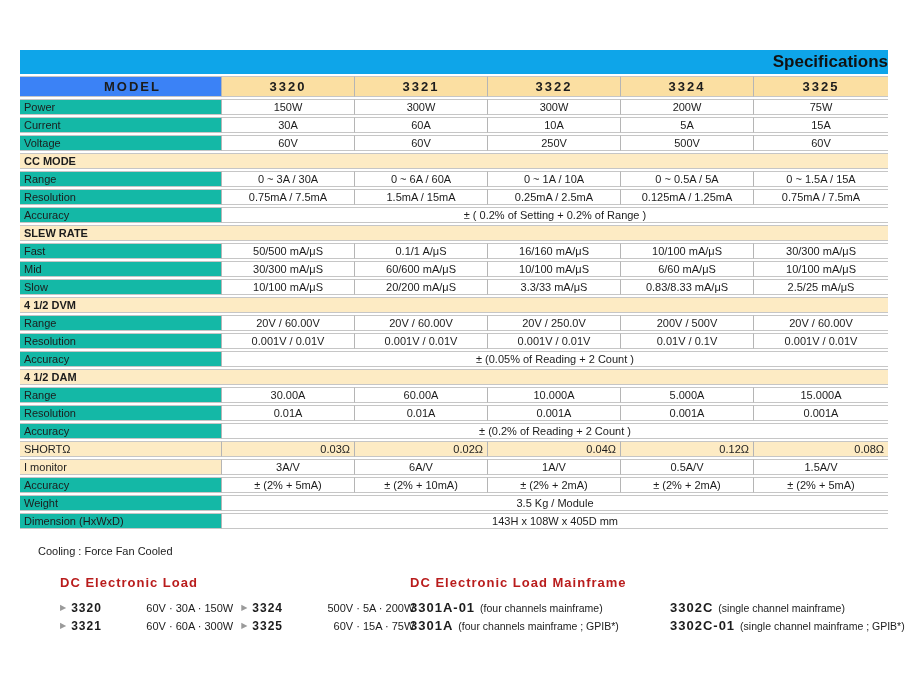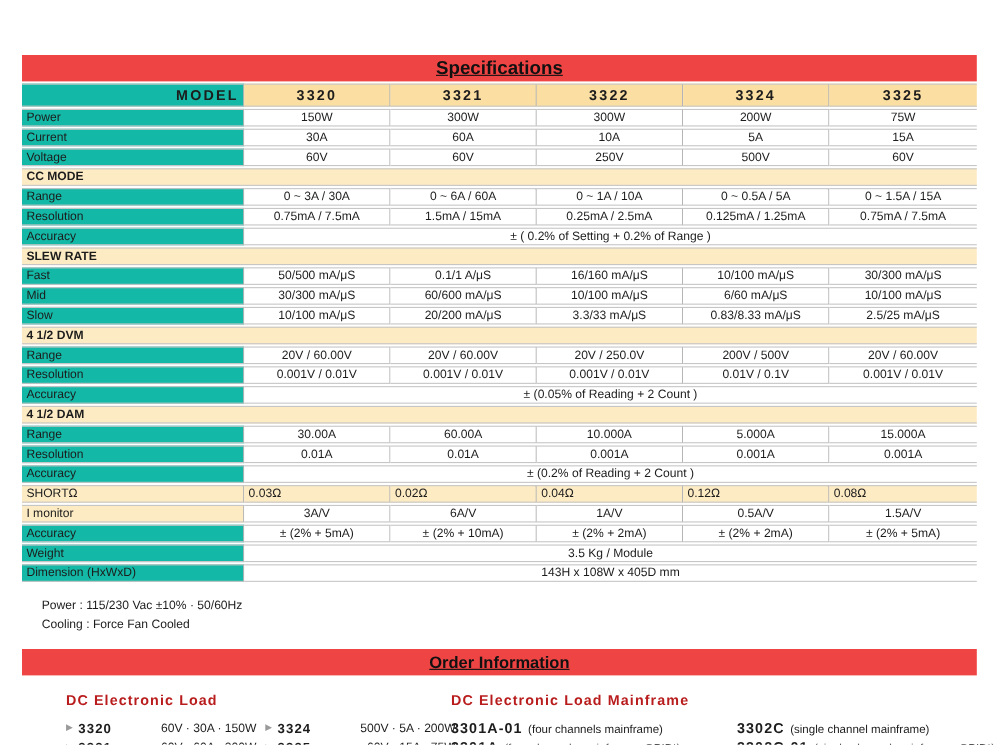--- a/index.html
+++ b/index.html
@@ -6,24 +6,24 @@
   body{
     width:908px;height:677px;
     font-family:"Liberation Sans","DejaVu Sans",sans-serif;
     color:#1c1c1c;
     -webkit-font-smoothing:antialiased;
   }
   .page{padding:50px 20px 0 20px;box-sizing:border-box;}
 
   
   .bar{
-    background:#ef4444;
+    background:#0ea5e9;
     height:24px;
-    display:flex;align-items:center;justify-content:center;
-    font-weight:bold;color:#111;text-decoration:underline;
+    display:flex;align-items:center;justify-content:flex-end;
+    font-weight:bold;color:#111;
   }
   .bar.spec-title{font-size:17px;}
   .bar.order-title{font-size:15px;margin-top:13px;}
 
   
   table.spec{
     width:868px;
     table-layout:fixed;
     border-collapse:separate;
     border-spacing:0 2px;
@@ -47,34 +47,34 @@
   td.val{background:#ffffff;text-align:center;}
   td.merged{background:#ffffff;text-align:center;}
   tr.model-row td{
     background:#FBDFA2;
     font-weight:bold;
     font-size:13px;
     height:17px;line-height:17px;
     letter-spacing:2px;
     text-align:center;
   }
-  tr.model-row td.lbl{background:#14b8a6;text-align:right;padding-left:28px;letter-spacing:2px;}
+  tr.model-row td.lbl{background:#3b82f6;text-align:center;padding-left:28px;letter-spacing:2px;}
   td.section{
     background:#FDEBC4;
     font-weight:bold;
     text-align:left;
     padding-left:28px;
   }
   td.lbl-cream{
     background:#FDEBC4;
     text-align:left;
     padding-left:28px;
   }
   td.lbl-cream.bold{font-weight:normal;}
-  td.val-cream{background:#FDEBC4;text-align:left;}
+  td.val-cream{background:#FDEBC4;text-align:right;}
 
   
   .notes{margin:12px 0 0 18px;font-size:11px;line-height:17px;}
 
   
   .order-content{display:flex;margin-top:15px;}
   .order-left{width:350px;margin-left:40px;}
   .order-right{flex:1;margin-left:0;}
   .blue-heading{
     color:#b91c1c;
@@ -301,27 +301,23 @@
           <td class="merged" colspan="5">3.5 Kg / Module</td>
         </tr>
         <tr>
           <td class="lbl vr">Dimension (HxWxD)</td>
           <td class="merged" colspan="5">143H x 108W x 405D mm</td>
         </tr>
       </tbody>
   </table>
 
   <div class="notes">
-    <div>Power : 115/230 Vac ±10% · 50/60Hz</div>
     <div>Cooling : Force Fan Cooled</div>
   </div>
 
-  <div class="bar order-title">
-    <span>Order Information</span>
-  </div>
 
   <div class="order-content">
     <div class="order-left">
       <div class="blue-heading">DC Electronic Load</div>
       <div class="load-cols" id="load-cols">
           <div class="load-col">
             <div class="load-item">
               <span class="tri">▶</span>
               <span class="load-model">3320</span>
               <span class="load-spec">60V · 30A · 150W</span>

